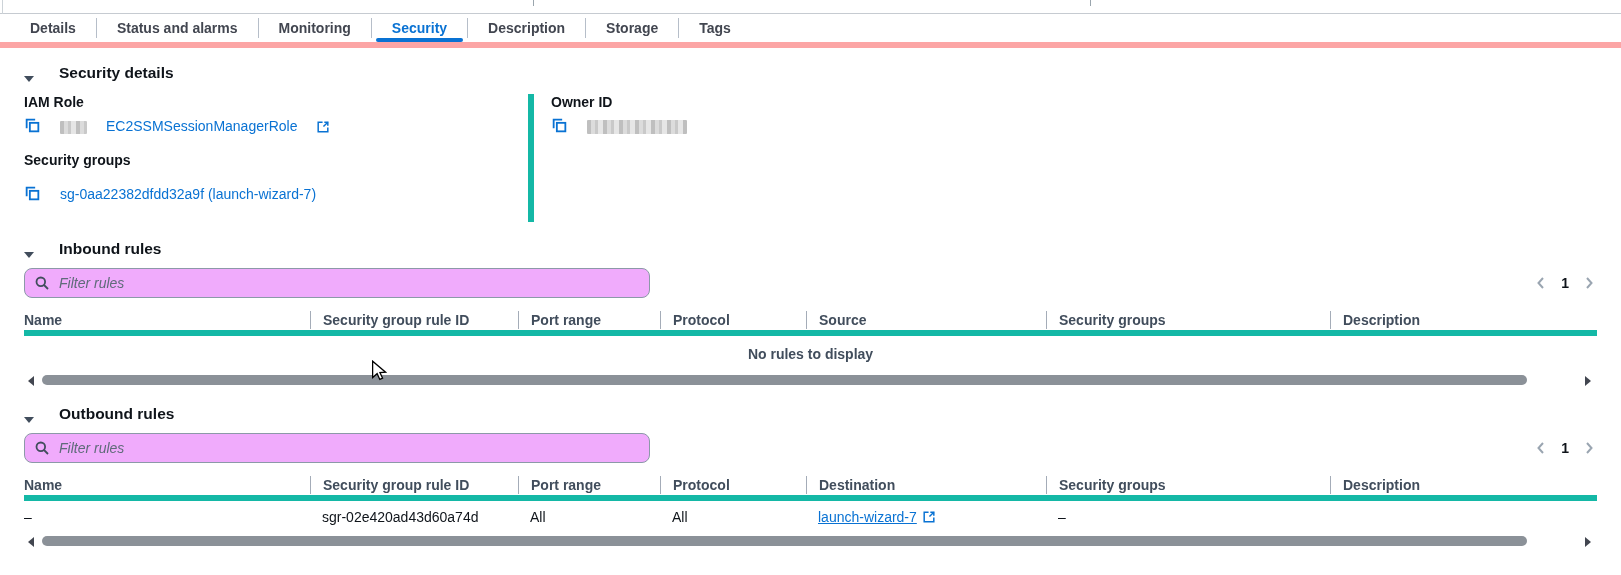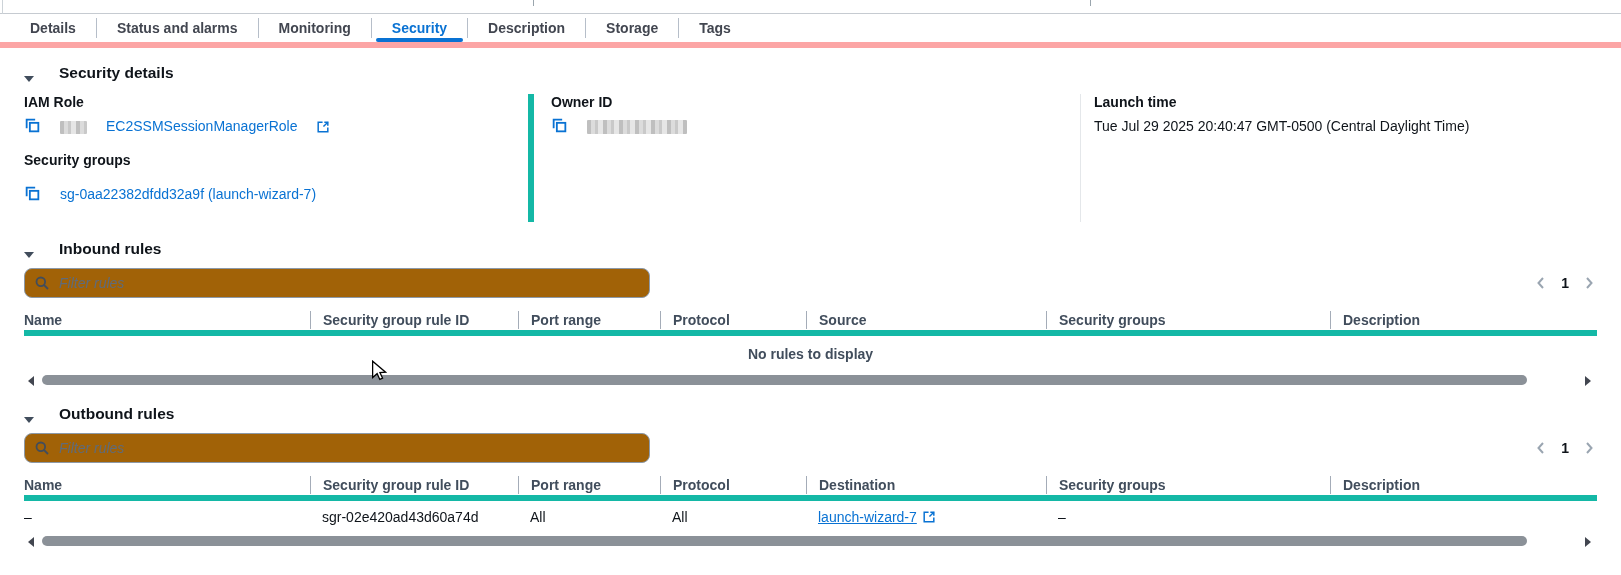--- a/index.html
+++ b/index.html
@@ -40,21 +40,21 @@
   .redacted { display:inline-block; height:13px; border-radius:1px;
     background:repeating-linear-gradient(90deg,#bfbfbf 0 4px,#dcdcdc 4px 8px,#c9c9c9 8px 11px,#e6e6e6 11px 16px);
     filter:blur(0.7px); }
   .redacted.small { width:27px; }
   .redacted.wide { width:100px; height:14px; }
 
   
   .toolbar { display:flex; align-items:center; justify-content:space-between; margin-top:10px; }
   .filter { position:relative; width:626px; }
   .filter input { width:100%; height:30px; border:1px solid #8c99a8; border-radius:8px; padding:0 10px 0 34px;
-    font-family:"Liberation Sans", sans-serif; font-size:14px; color:#0f141a; outline:none; background:#a16207; }
+    font-family:"Liberation Sans", sans-serif; font-size:14px; color:#0f141a; outline:none; background:#f0abfc; }
   .filter input::placeholder { font-style:italic; color:#5f6b7a; opacity:1; }
   .filter .search-icon { position:absolute; left:10px; top:7px; }
   .pagination { display:flex; align-items:center; gap:12px; }
   .page-btn { display:flex; align-items:center; cursor:pointer; }
   .page-num { font-weight:bold; color:#0f141a; }
 
   
   .table { margin-top:12px; }
   .thead, .trow { display:grid; grid-template-columns:286px 208px 142px 146px 240px 284px 1fr; align-items:center; }
   .thead { height:26px; border-bottom:6px solid #14b8a6; }
@@ -148,26 +148,20 @@
         <div class="field-label">Owner ID</div>
         <div class="field-value">
           <span class="icon-btn">
             <svg width="17" height="17" viewBox="0 0 16 16" fill="none" stroke="#0972d3" stroke-width="1.7">
                 <rect x="5.5" y="5.5" width="8" height="8"></rect>
                 <path d="M2.5 10.5 V2.5 H10.5"></path>
               </svg>
           </span>
           <span class="redacted wide"></span>
         </div>
-      </div>
-    </div>
-    <div class="col3">
-      <div class="field">
-        <div class="field-label">Launch time</div>
-        <div class="field-value">Tue Jul 29 2025 20:40:47 GMT-0500 (Central Daylight Time)</div>
       </div>
     </div>
   </div>
 
   <div class="section-title" style="margin-top:16px">
     <span class="caret"></span>
     <span>Inbound rules</span>
   </div>
 
   <div class="toolbar">

